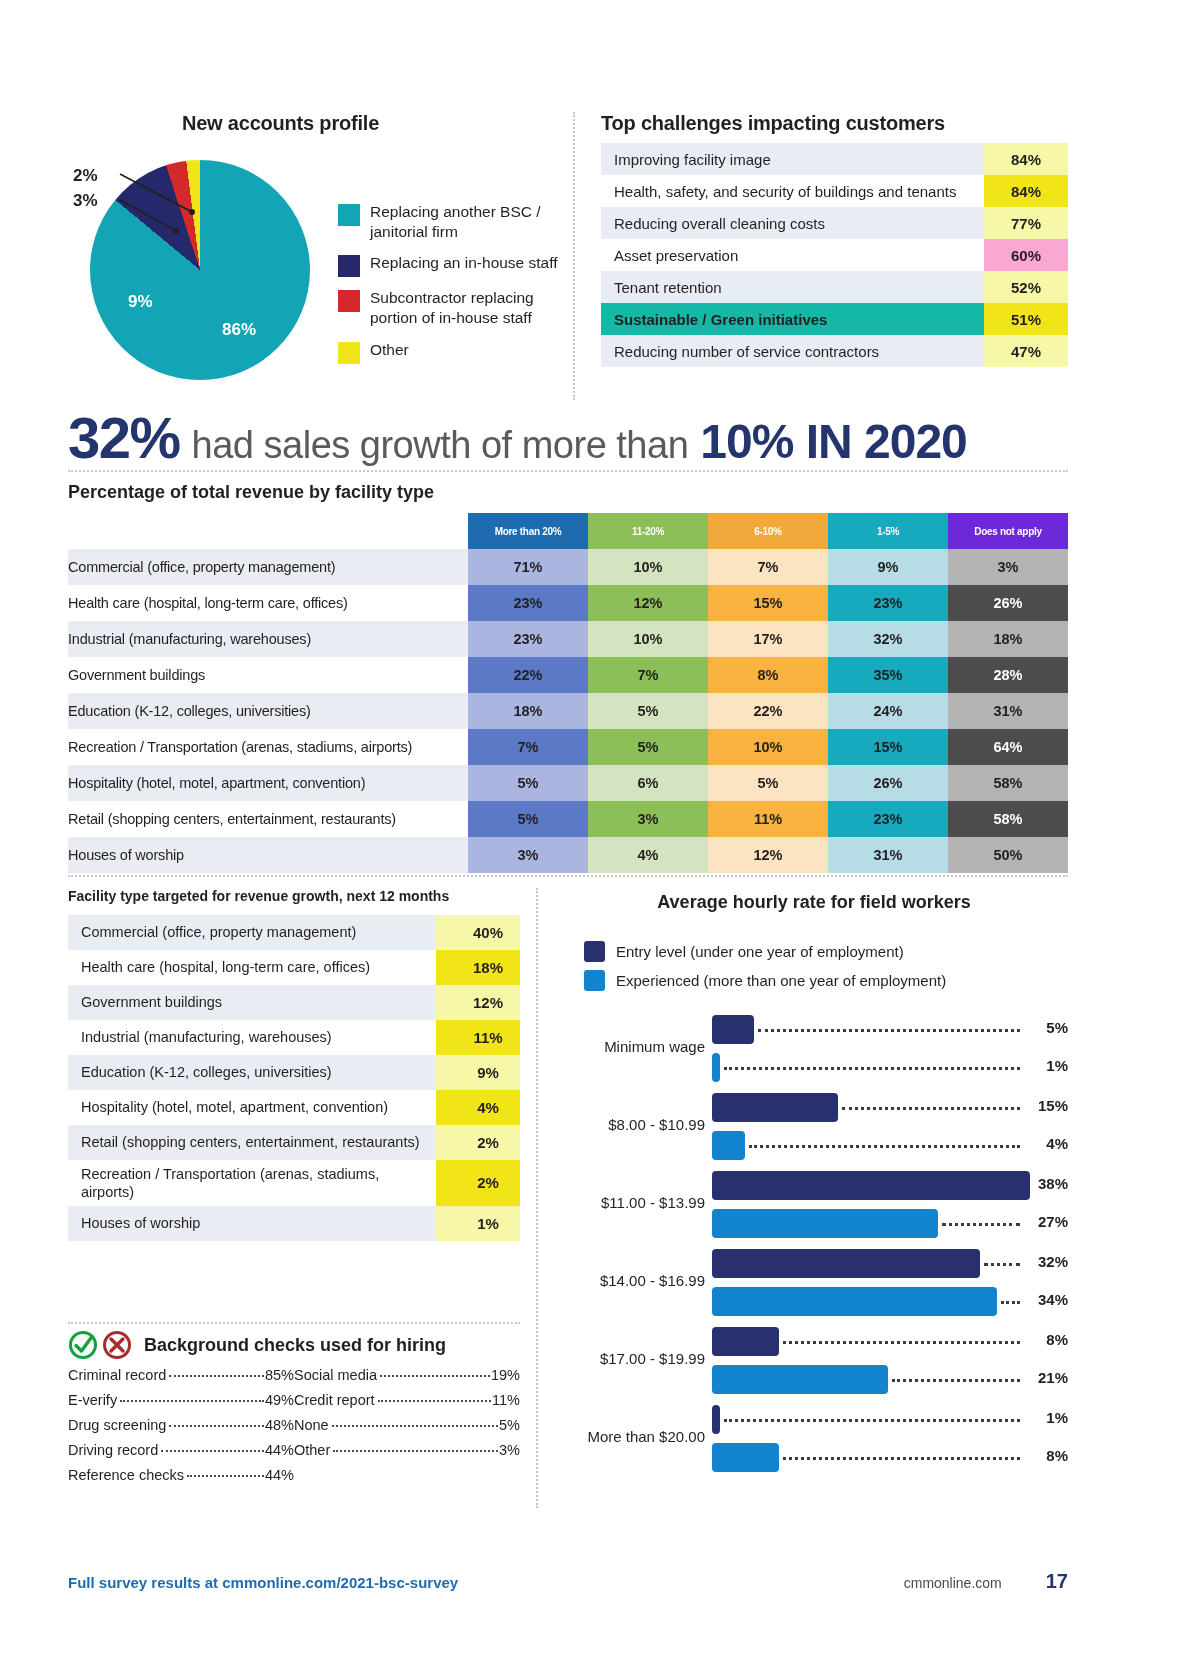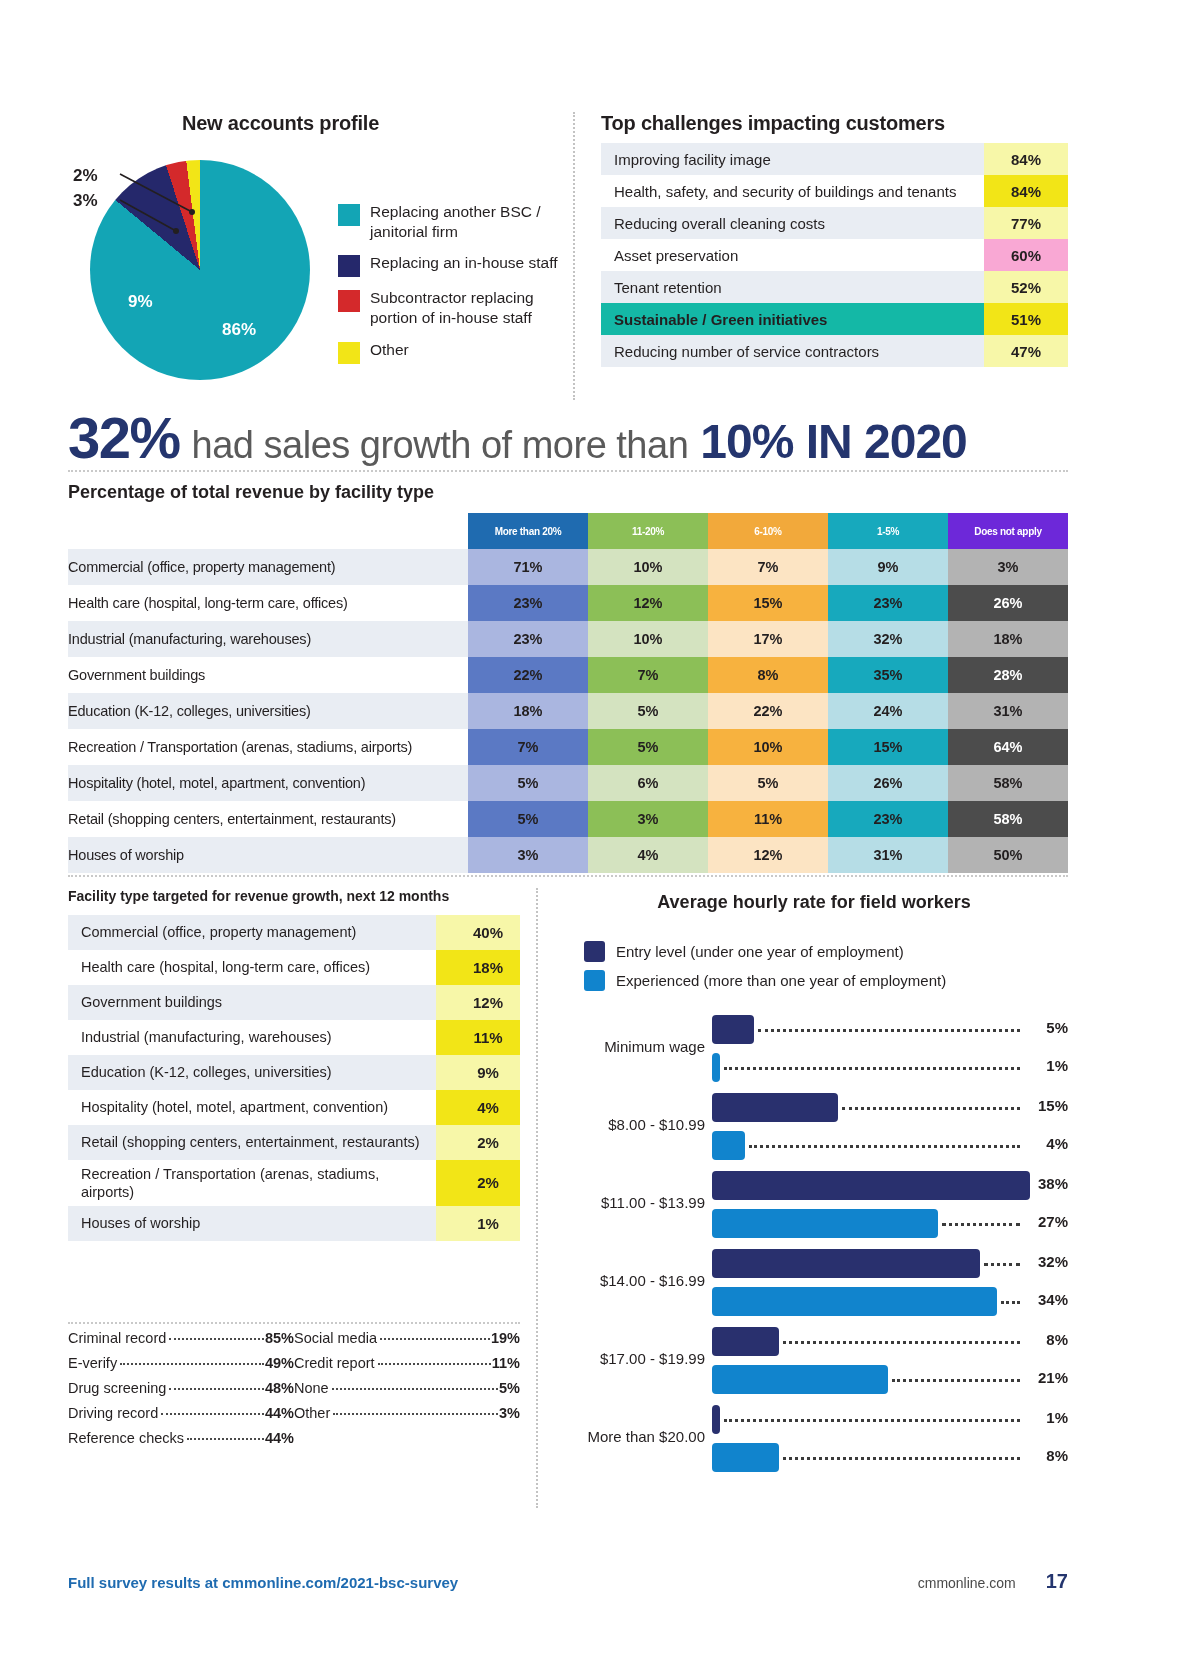--- a/index.html
+++ b/index.html
@@ -135,21 +135,21 @@
   .bg-col { width:226px; }
   .bg-item {
     display:flex; align-items:baseline; font-size:14.5px; color:#231f20;
     height:25px; white-space:nowrap;
   }
   .bg-name { }
   .bg-dots {
     flex:1 1 auto; margin:0 1px 0 3px;
     border-bottom:2px dotted #4a4a4a; transform:translateY(-3px);
   }
-  .bg-pct { font-weight:bold; }
+  .bg-pct { font-weight:normal; }
 
   
   #bottom-right {
     position:absolute; left:536px; top:888px; width:532px; height:620px;
     padding-left:22px; border-left:2px dotted #c3c3c3;
   }
   #rate-title { font-size:18px; font-weight:bold; text-align:center; margin-top:4px; }
   #rate-legend { margin-top:28px; margin-left:24px; }
   .rl-row { display:flex; align-items:center; margin-bottom:8px; }
   .rl-sw { width:21px; height:21px; border-radius:3px; margin-right:11px; flex:0 0 21px; }
@@ -176,21 +176,21 @@
   .bar-pct {
     position:absolute; right:0; top:7px; width:44px; text-align:right;
     font-size:15px; font-weight:bold; color:#231f20;
   }
 
   
   #footer { position:absolute; left:68px; top:1570px; width:1000px; display:flex;
             align-items:baseline; }
   #footer-left { font-size:15px; font-weight:bold; color:#1f6bb0; }
   #footer-right { margin-left:auto; display:flex; align-items:baseline; }
-  #footer-site { font-size:14px; color:#4a4a4a; margin-right:30px; }
+  #footer-site { font-size:14px; color:#4a4a4a; margin-right:44px; }
   #footer-page { font-size:20px; font-weight:bold; color:#24356e; }
 </style>
 </head>
 <body>
 
 <div class="page">
 
   <div id="top-section">
 
     <div id="pie-panel">
@@ -413,20 +413,31 @@
         <div class="tg-row">
           <div class="tg-label" style="background: rgb(233, 237, 243);">Houses of worship</div>
           <div class="tg-val" style="background: rgb(247, 247, 168);">1%</div>
         </div>
       </div>
   </div>
 
   <div id="divider-3" class="hr-dotted"></div>
 
   <div id="bg-checks">
+    <div id="bg-head">
+      <svg width="66" height="30" viewBox="0 0 66 30">
+        <circle cx="15" cy="15" r="12.5" fill="none" stroke="#13a03e" stroke-width="3"></circle>
+        <path d="M8 15.5 L13.5 21 L24 6.5" fill="none" stroke="#13a03e" stroke-width="3.4" stroke-linecap="round" stroke-linejoin="round"></path>
+      </svg>
+      <svg width="34" height="30" viewBox="0 0 34 30" style="margin-left:-34px">
+        <circle cx="17" cy="15" r="12.5" fill="none" stroke="#a82a2c" stroke-width="3"></circle>
+        <path d="M11 9 L23 21 M23 9 L11 21" fill="none" stroke="#a82a2c" stroke-width="3.4" stroke-linecap="round"></path>
+      </svg>
+      <span id="bg-title">Background checks used for hiring</span>
+    </div>
     <div class="bg-cols">
       <div class="bg-col" id="bg-col-left">
           <div class="bg-item">
             <span class="bg-name">Criminal record</span>
             <span class="bg-dots"></span>
             <span class="bg-pct">85%</span>
           </div>
           <div class="bg-item">
             <span class="bg-name">E-verify</span>
             <span class="bg-dots"></span>

